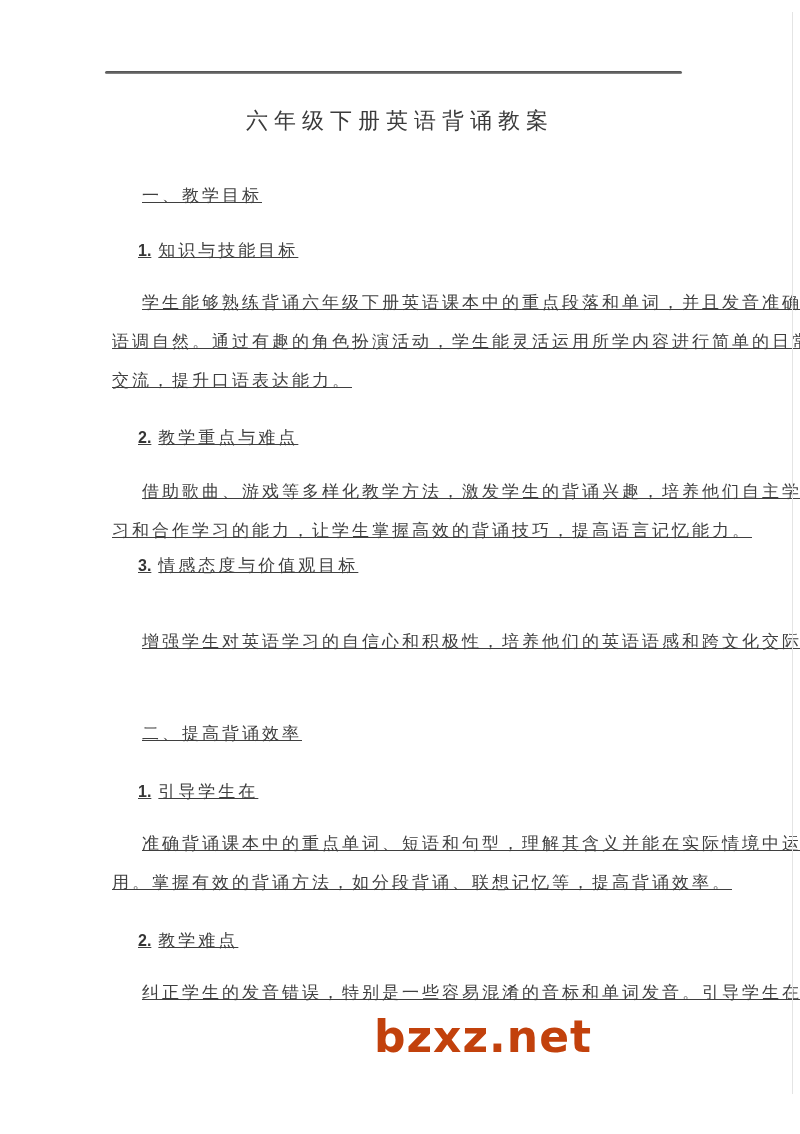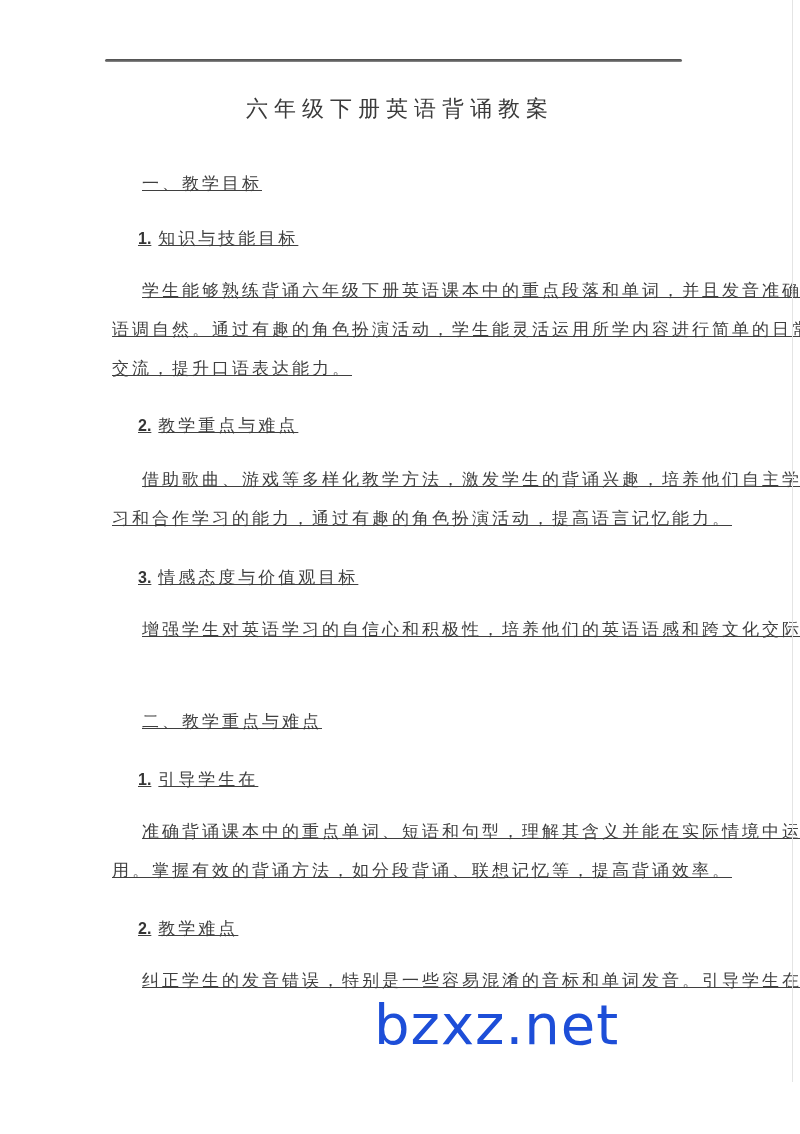--- a/index.html
+++ b/index.html
@@ -1,43 +1,43 @@
 <!DOCTYPE html>
 <html><head>
 <meta charset="utf-8">
 <style>
   html,body{margin:0;padding:0;background:#ffffff;}
   .stage{position:relative;width:800px;height:1082px;background:#ffffff;overflow:hidden;
-         font-family:"Liberation Serif","DejaVu Serif",serif;}
+         font-family:"Liberation Serif","DejaVu Serif",serif;margin-top:12px;}
   
   .page-edge{position:absolute;left:792px;top:0;width:1px;height:1117px;background:#e4e4e4;}
   
   .title-rule{position:absolute;left:105px;top:59px;width:577px;height:3px;
               background:linear-gradient(180deg,#4f4f4f 0%,#6a6a6a 70%,#9b9b9b 100%);
               border-radius:2px;}
   
   .doc-title{position:absolute;left:0;top:96px;width:800px;text-align:center;
              font-size:22px;letter-spacing:6px;color:#3b3b3b;line-height:26px;white-space:nowrap;}
   
   .line{position:absolute;font-size:17px;letter-spacing:3px;color:#3f3f3f;
         line-height:19px;white-space:nowrap;text-decoration:underline;}
   .x-cont{left:112px;}  
   .x-ind{left:142px;}   
   .x-head{left:138px;}  
   .num{font-family:"Liberation Sans","DejaVu Sans",sans-serif;font-weight:700;
        letter-spacing:0;margin-right:7px;font-size:16px;color:#353535;}
   
   .t174{top:174px}.t229{top:229px}.t281{top:281px}.t320{top:320px}.t359{top:359px}
-  .t416{top:416px}.t470{top:470px}.t509{top:509px}.t568{top:568px}.t620{top:620px}
+  .t416{top:416px}.t470{top:470px}.t509{top:509px}.t568{top:544px}.t620{top:620px}
   .t659{top:659px}.t712{top:712px}.t770{top:770px}.t822{top:822px}.t861{top:861px}
   .t919{top:919px}.t971{top:971px}
   
   .watermark{position:absolute;left:374px;top:994px;
              font-family:"DejaVu Sans","Liberation Sans",sans-serif;
-             font-weight:400;font-size:56px;letter-spacing:1px;color:#1d4ed8;
+             font-weight:700;font-size:44px;letter-spacing:1px;color:#c2410c;
              line-height:62px;user-select:none;}
   
   .hscrollbar{position:absolute;left:2px;top:1117px;width:798px;height:8px;
               background:linear-gradient(180deg,#bcbcbc 0%,#a2a2a2 100%);
               border-radius:4px 0 0 4px;}
   
   .photo-strip{position:absolute;left:0;top:1127px;width:800px;height:7px;
     background:linear-gradient(90deg,
       #5e3a24 0%,#8a5a33 2%,#3a2a1c 4%,#b5743f 7%,#6f4426 10%,#9c6537 13%,
       #c8883f 16%,#5e3b22 19%,#b06f38 23%,#7c4e2b 27%,#c98e4a 31%,#a5683a 35%,
@@ -58,27 +58,27 @@
 
   <div class="line x-head t229"><span class="num">1.</span><span>知识与技能目标</span></div>
 
   <div class="line x-ind t281">学生能够熟练背诵六年级下册英语课本中的重点段落和单词，并且发音准确、</div>
   <div class="line x-cont t320">语调自然。通过有趣的角色扮演活动，学生能灵活运用所学内容进行简单的日常</div>
   <div class="line x-cont t359">交流，提升口语表达能力。</div>
 
   <div class="line x-head t416"><span class="num">2.</span><span>教学重点与难点</span></div>
 
   <div class="line x-ind t470">借助歌曲、游戏等多样化教学方法，激发学生的背诵兴趣，培养他们自主学</div>
-  <div class="line x-cont t509">习和合作学习的能力，通过有趣的角色扮演活动，提高语言记忆能力。</div>
+  <div class="line x-cont t509">习和合作学习的能力，让学生掌握高效的背诵技巧，提高语言记忆能力。</div>
 
   <div class="line x-head t568"><span class="num">3.</span><span>情感态度与价值观目标</span></div>
 
   <div class="line x-ind t620">增强学生对英语学习的自信心和积极性，培养他们的英语语感和跨文化交际</div>
 
-  <div class="line x-ind t712">二、教学重点与难点</div>
+  <div class="line x-ind t712">二、提高背诵效率</div>
 
   <div class="line x-head t770"><span class="num">1.</span><span>引导学生在</span></div>
 
   <div class="line x-ind t822">准确背诵课本中的重点单词、短语和句型，理解其含义并能在实际情境中运</div>
   <div class="line x-cont t861">用。掌握有效的背诵方法，如分段背诵、联想记忆等，提高背诵效率。</div>
 
   <div class="line x-head t919"><span class="num">2.</span><span>教学难点</span></div>
 
   <div class="line x-ind t971">纠正学生的发音错误，特别是一些容易混淆的音标和单词发音。引导学生在</div>
 

